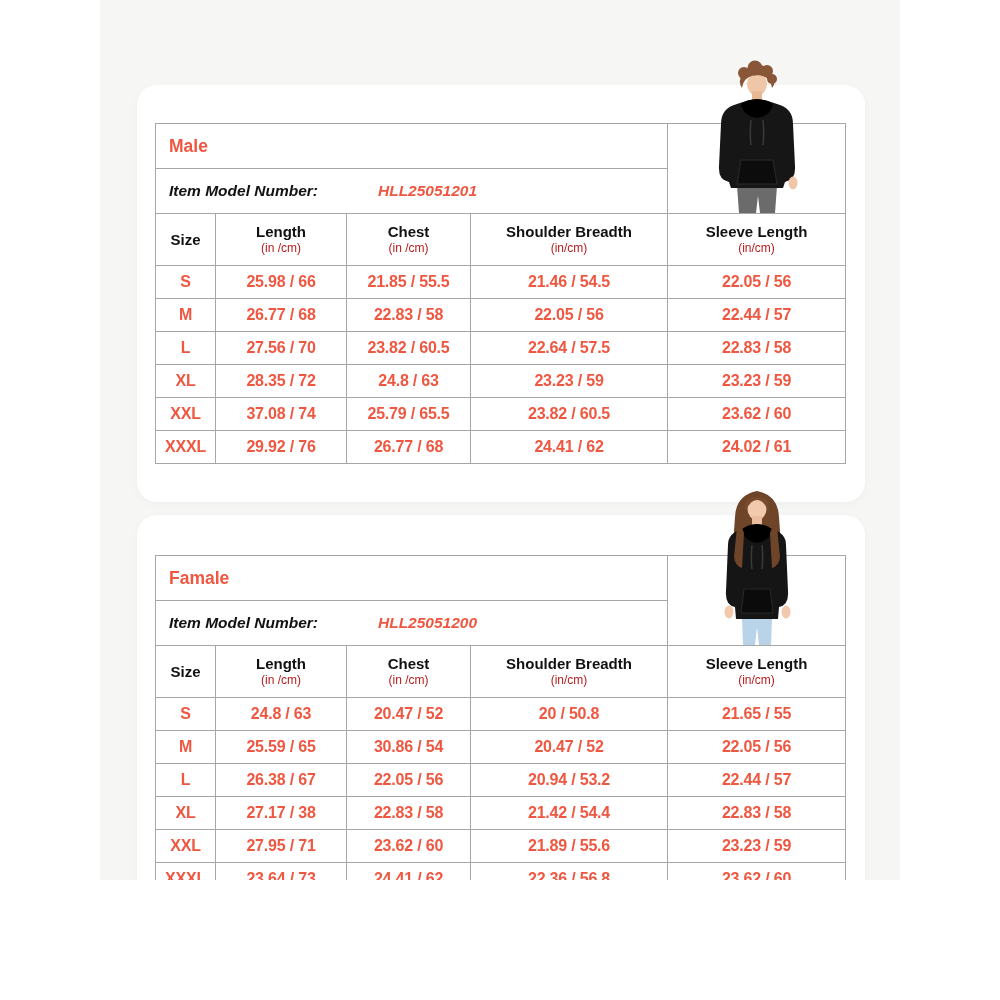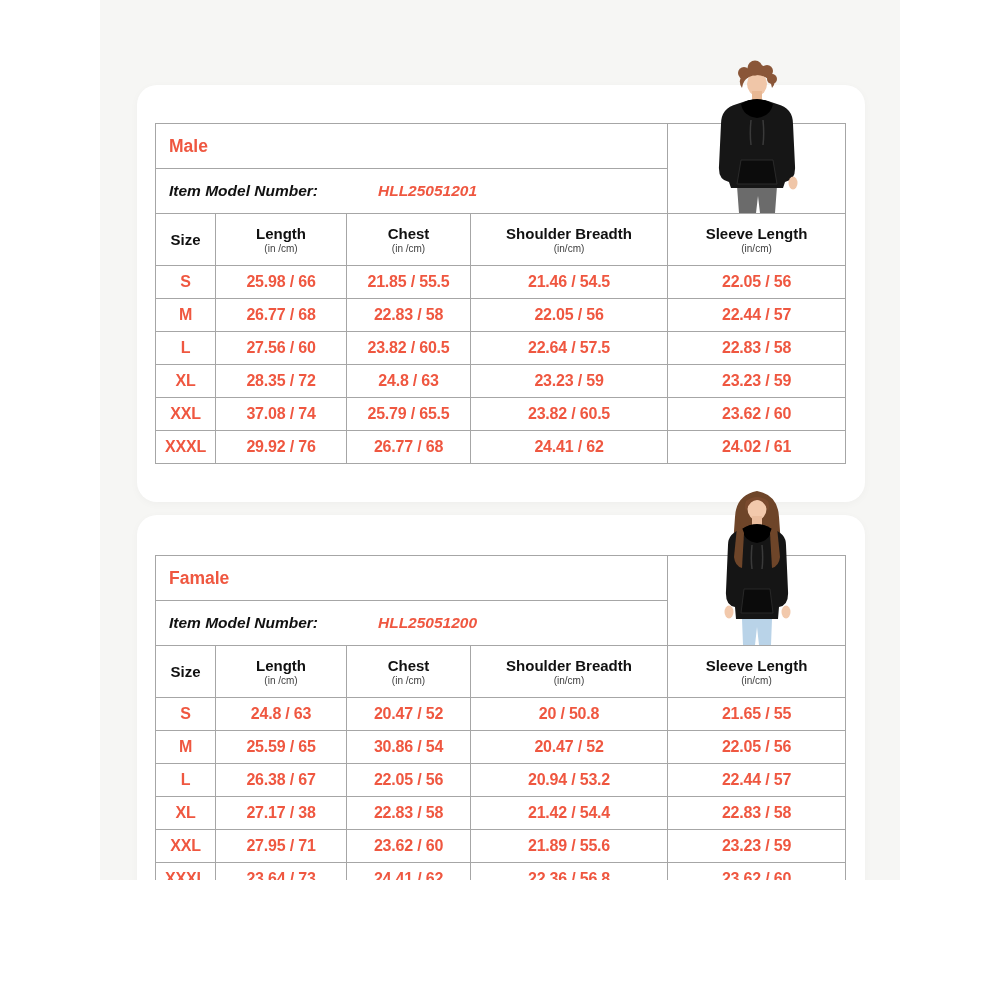--- a/index.html
+++ b/index.html
@@ -21,21 +21,21 @@
   .card-male .size-table{top:38px;}
   .card-female .size-table{top:40px;padding-left:8px;}
   .size-table td,.size-table th{border:1px solid var(--border,#a6a6a6);padding:0;vertical-align:middle;}
   .row-info td{height:45px;}
   .row-head th{height:52px;}
   .row-data td{height:33px;text-align:center;font-weight:bold;font-size:16px;letter-spacing:-0.2px;color:var(--accent,#ef5740);}
   .cell-gender{text-align:left;padding-left:13px !important;font-weight:bold;font-size:17.5px;color:var(--accent,#ef5740);}
   .cell-model{text-align:left;padding-left:13px !important;font-weight:bold;font-size:15.5px;color:var(--text,#111);font-style:italic;}
   .model-number{color:var(--accent,#ef5740);margin-left:60px;}
   .th-main{font-weight:bold;font-size:15px;color:var(--text,#111);line-height:1.2;}
-  .th-sub{font-weight:normal;font-size:10px;color:#404040;line-height:1.2;}
+  .th-sub{font-weight:normal;font-size:12px;color:#b91c1c;line-height:1.2;}
   .th-sub:empty{display:none;}
   .cell-photo{position:relative;}
   .photo{position:absolute;bottom:0;left:50%;transform:translateX(-50%);pointer-events:none;}
   .photo svg{display:block;}
 </style>
 </head>
 <body>
 
 <div class="stage">
   <div class="panel">
@@ -119,21 +119,21 @@
             <tr class="row-data">
               <td>M</td>
               <td>26.77 / 68</td>
               <td>22.83 / 58</td>
               <td>22.05 / 56</td>
               <td>22.44 / 57</td>
             </tr>
 
             <tr class="row-data">
               <td>L</td>
-              <td>27.56 / 60</td>
+              <td>27.56 / 70</td>
               <td>23.82 / 60.5</td>
               <td>22.64 / 57.5</td>
               <td>22.83 / 58</td>
             </tr>
 
             <tr class="row-data">
               <td>XL</td>
               <td>28.35 / 72</td>
               <td>24.8 / 63</td>
               <td>23.23 / 59</td>

